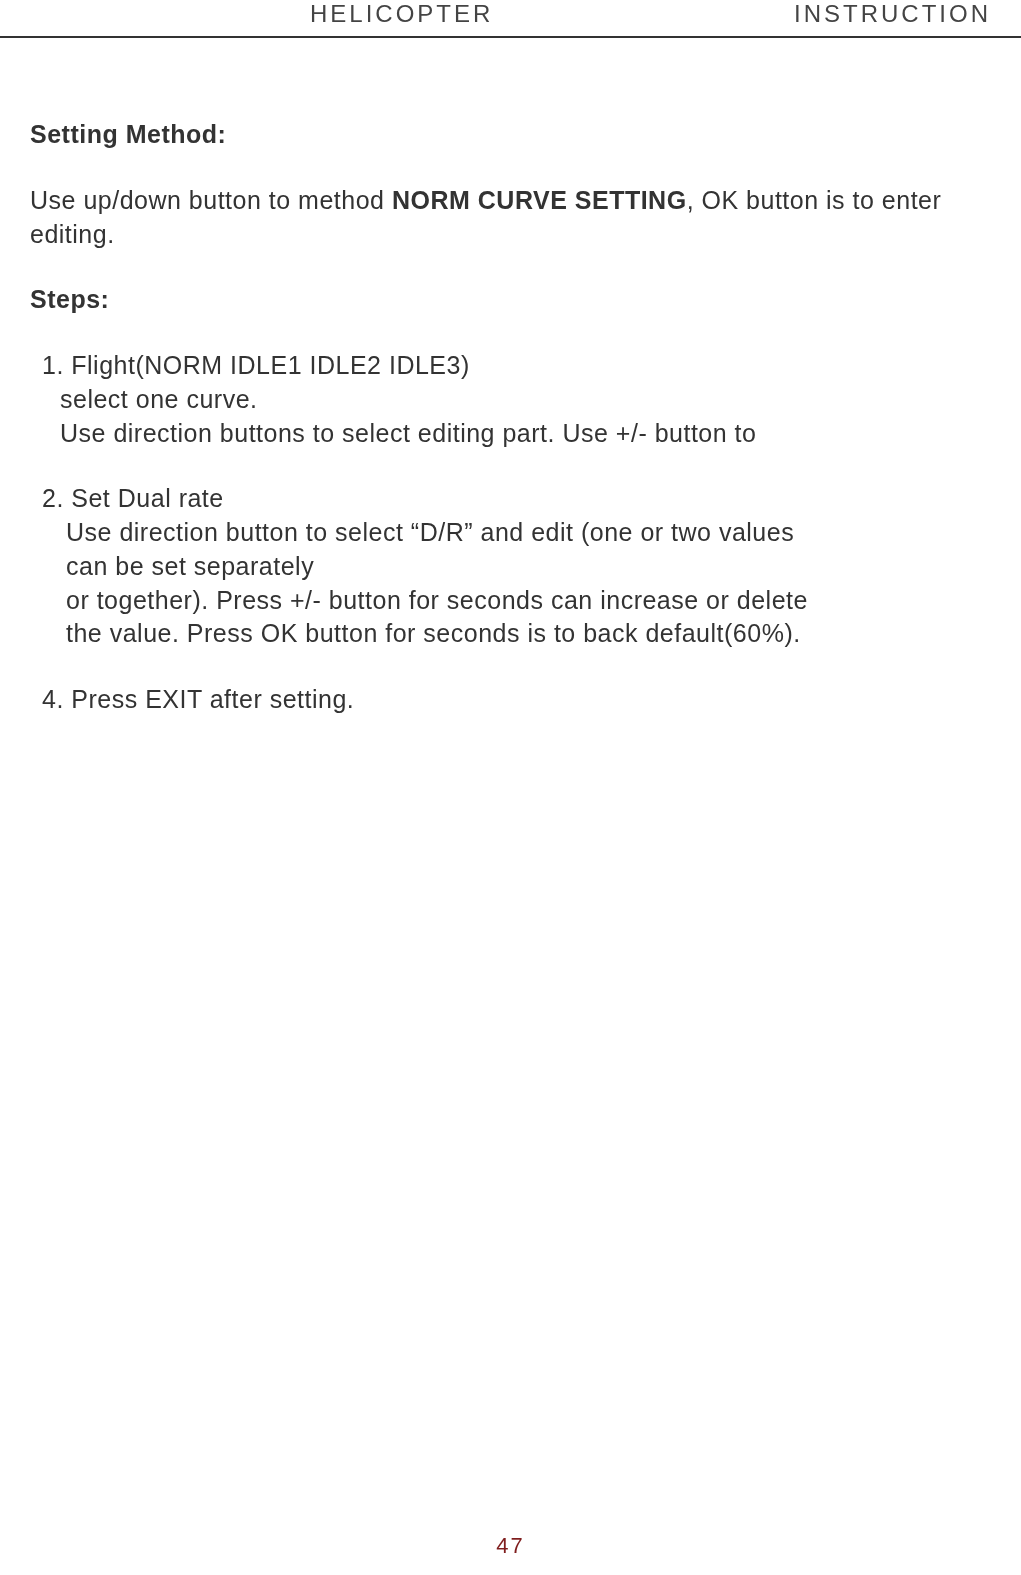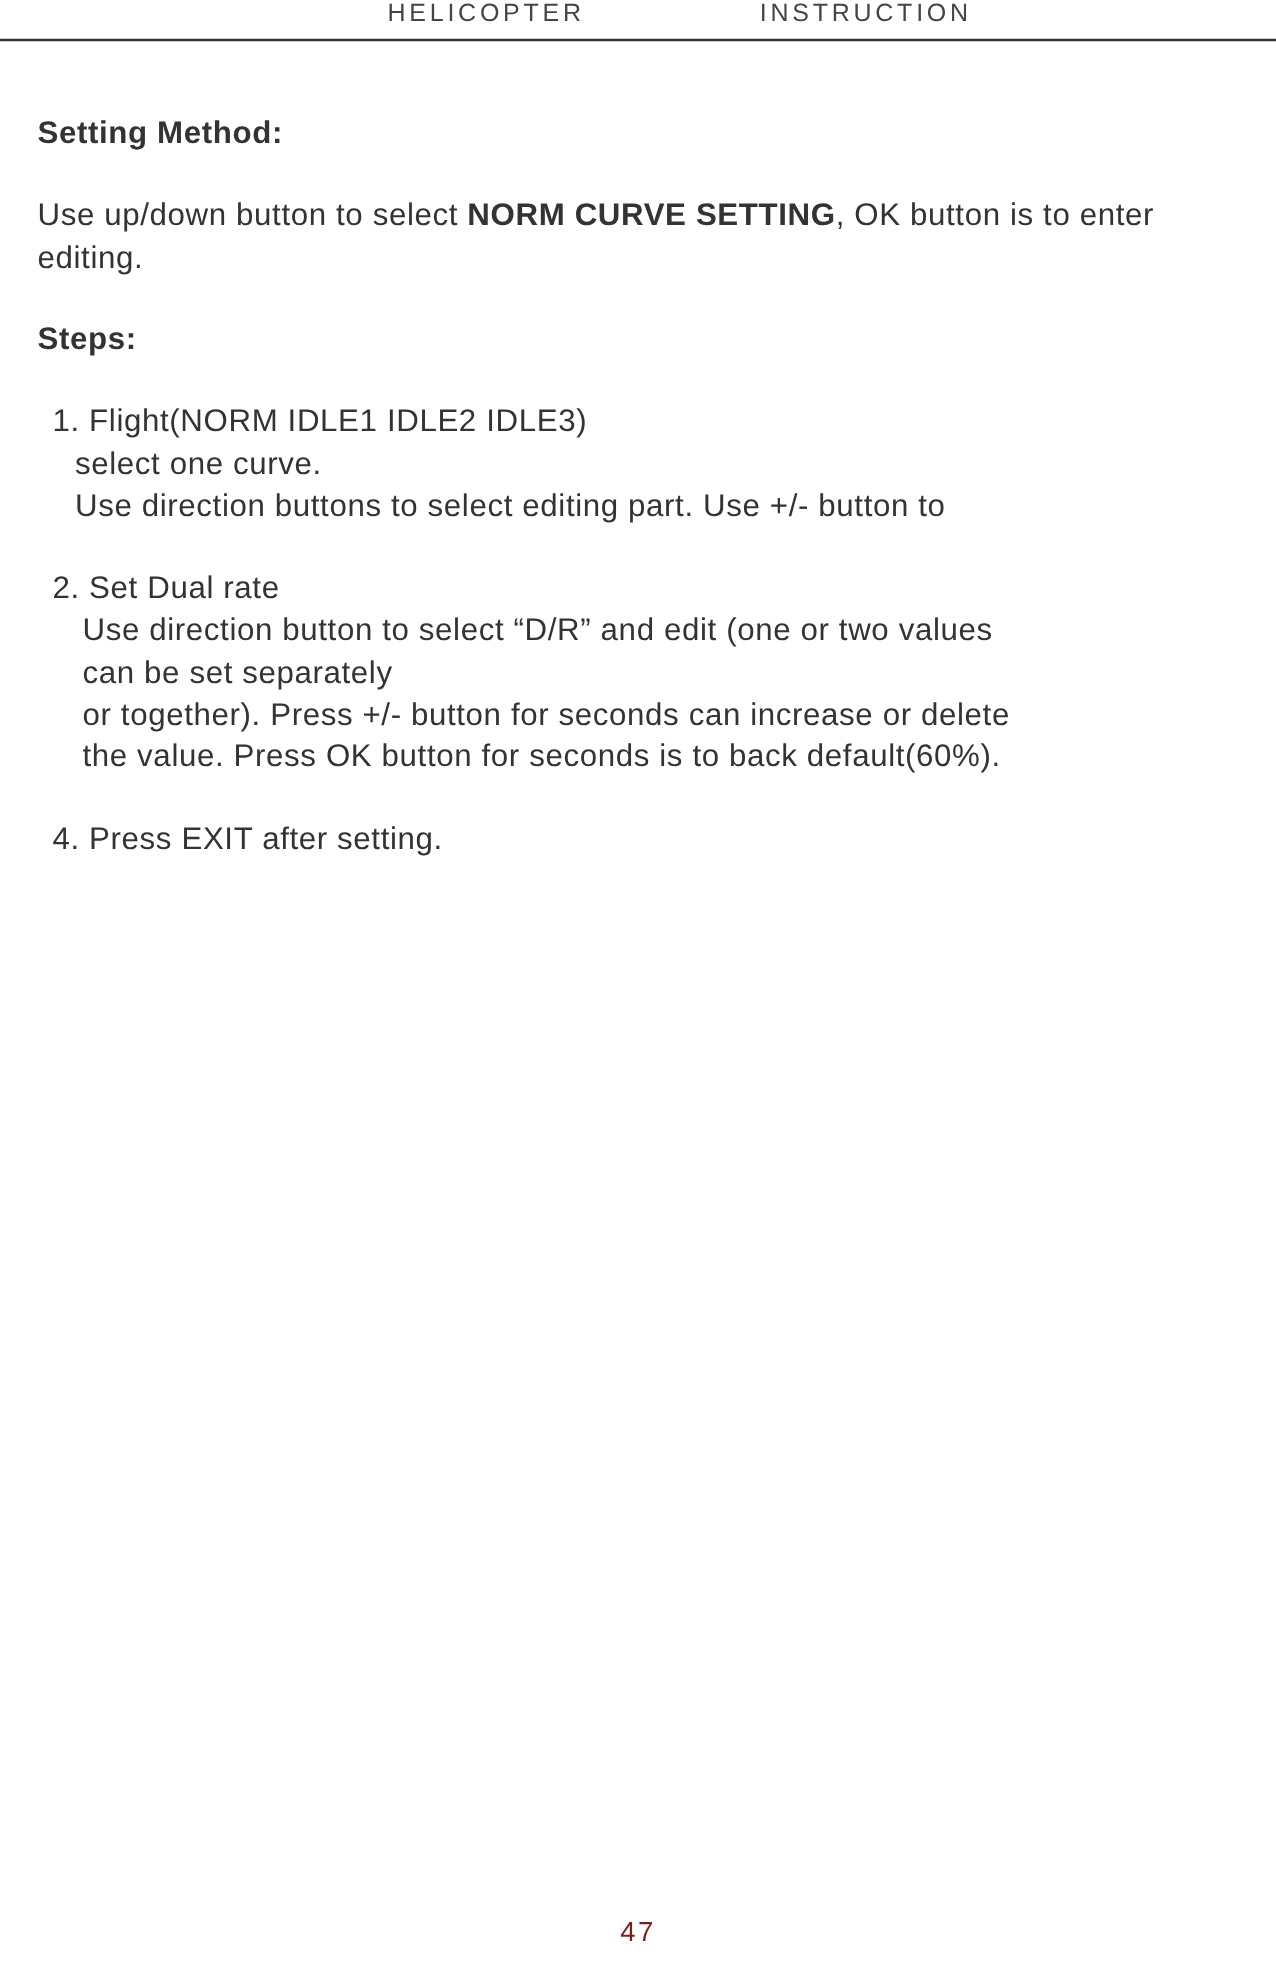--- a/index.html
+++ b/index.html
@@ -11,35 +11,35 @@
       font-family: Arial, Helvetica, sans-serif;
       background: #ffffff;
       color: #333333;
       width: 1021px;
       height: 1575px;
       position: relative;
       letter-spacing: 0.5px;
     }
     .header {
       display: flex;
-      justify-content: flex-start;
+      justify-content: space-between;
       padding: 0px 30px 8px 30px;
       border-bottom: 2px solid #333333;
-      font-size: 20px;
+      font-size: 24px;
       letter-spacing: 3px;
       color: #444444;
     }
     .header-left {
       margin-left: 280px;
     }
     .header-right {
       margin-left: 140px;
     }
     .content {
-      padding: 57px 30px 0 30px;
+      padding: 80px 30px 0 30px;
       font-size: 25px;
       line-height: 1.35;
       color: #333333;
     }
     .section-heading {
       font-weight: bold;
       margin-bottom: 32px;
     }
     .intro-text {
       margin-bottom: 32px;
@@ -83,21 +83,21 @@
 <div class="header">
   <span class="header-left">HELICOPTER</span>
   <span class="header-right">INSTRUCTION</span>
 </div>
 
 <div class="content">
 
   <div class="section-heading">Setting Method:</div>
 
   <div class="intro-text">
-    <span>Use up/down button to select </span><span class="bold-inline">NORM CURVE SETTING</span><span>, OK button is to enter editing.</span>
+    <span>Use up/down button to method </span><span class="bold-inline">NORM CURVE SETTING</span><span>, OK button is to enter editing.</span>
   </div>
 
   <div class="steps-heading">Steps:</div>
 
   <div class="step">
     <span class="step-title">1. Flight(NORM IDLE1 IDLE2 IDLE3)</span>
     <span class="step-body-line">select one curve.</span>
     <span class="step-body-line"> Use direction buttons to select editing part. Use +/- button to</span>
   </div>
 

